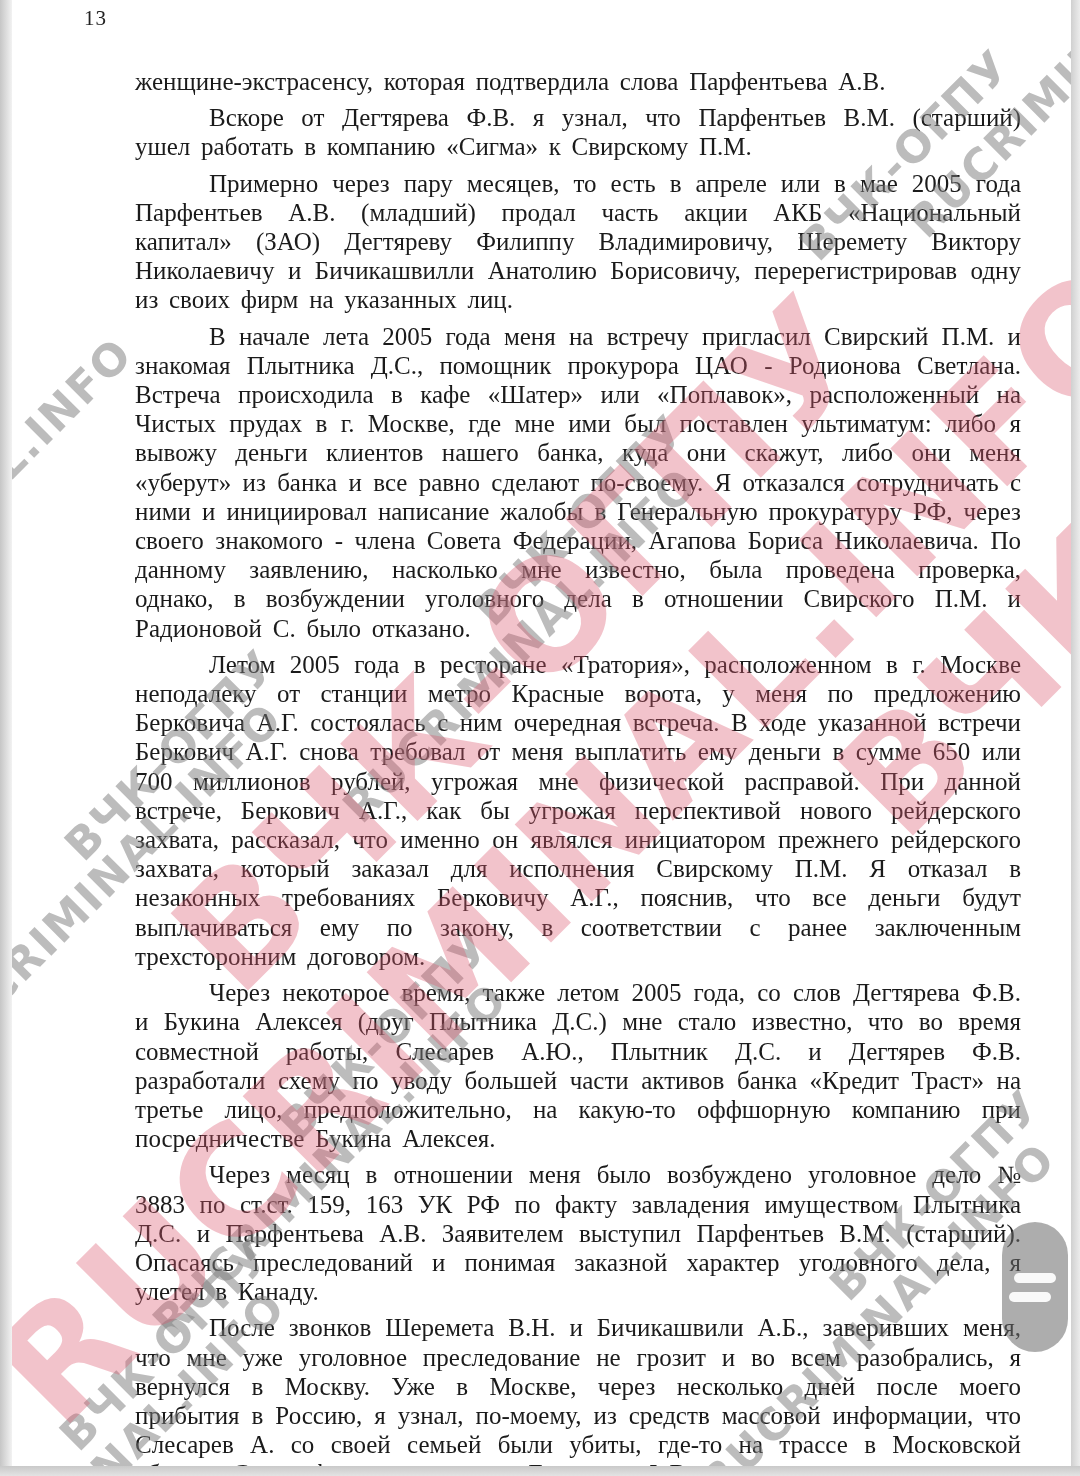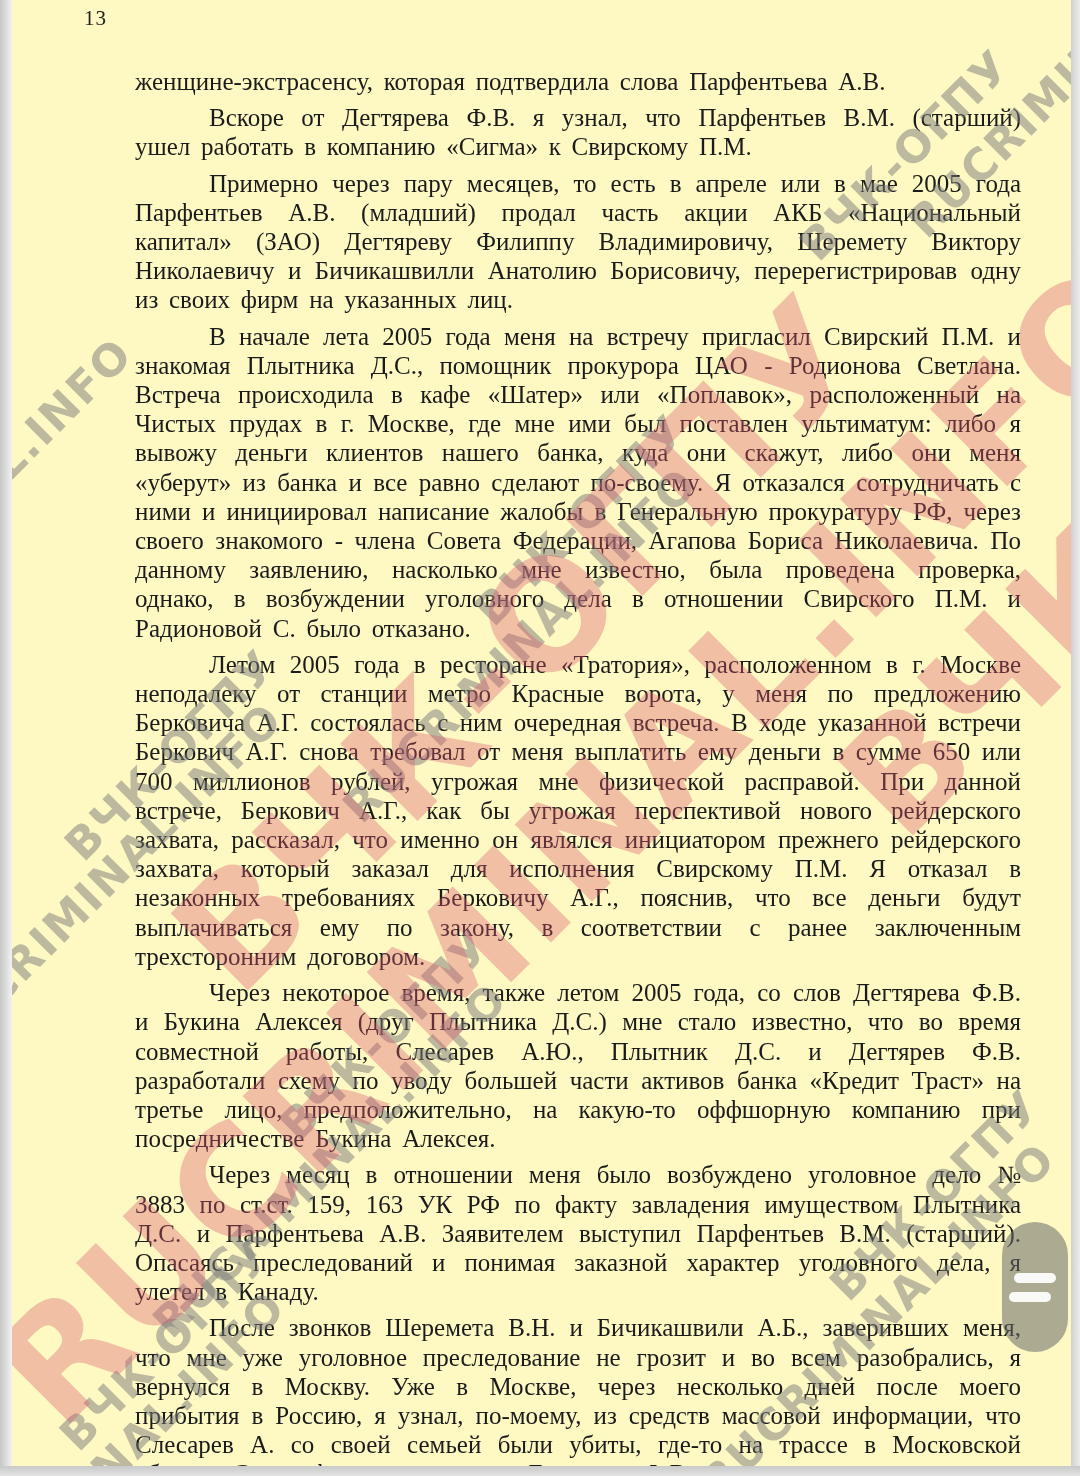--- a/index.html
+++ b/index.html
@@ -1,18 +1,18 @@
 <!DOCTYPE html>
 <html><head>
 <meta charset="utf-8">
 <style>
   html,body { margin:0; padding:0; background:#e9e9e9; }
   .viewport {
     position:relative; width:1080px; height:1476px;
-    background:#fef9c3; overflow:hidden;
+    background:#ffffff; overflow:hidden;
     font-family:"Liberation Serif","DejaVu Serif",serif;
   }
   .page-number {
     position:absolute; left:84px; top:6px;
     font-size:21px; color:#222; letter-spacing:1px;
   }
   .text-block {
     position:absolute; left:128px; top:60px; width:900px;
     color:#1b1b1b; font-size:25px; line-height:29.2px;
     text-align:justify; word-spacing:4.5px;

